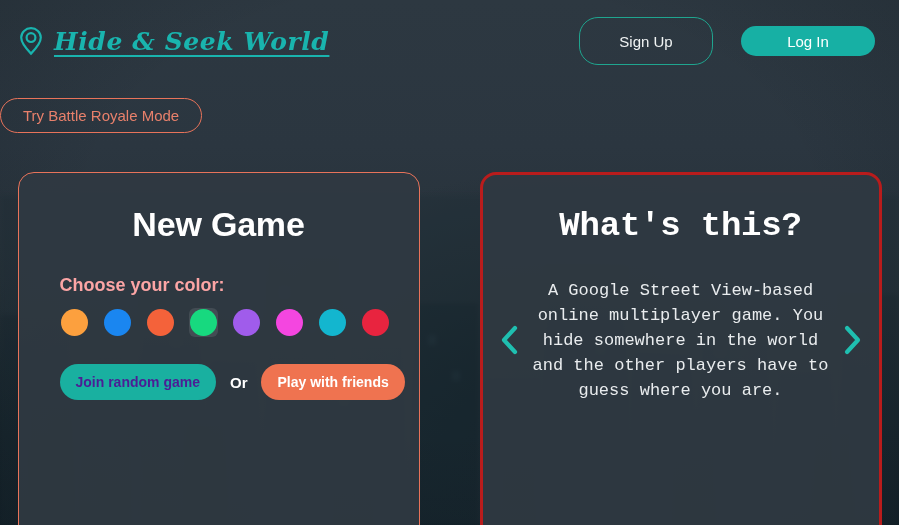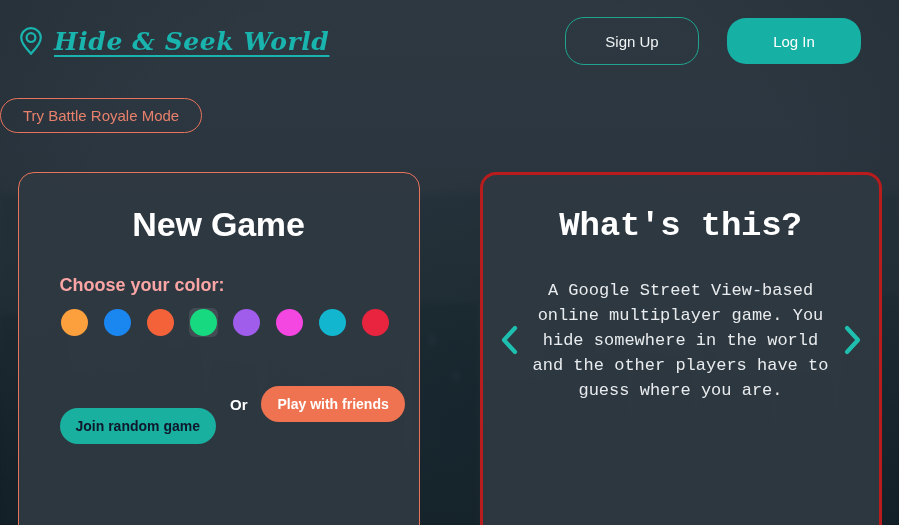--- a/index.html
+++ b/index.html
@@ -40,21 +40,21 @@
     background: radial-gradient(ellipse 900px 560px at 50% 40%, rgba(0,0,0,0) 40%, rgba(8,16,20,0.45) 100%);
   }
 
   
   .header {
     position: absolute;
     top: 0; left: 0; right: 0;
     height: 82px;
     display: flex;
     align-items: center;
-    padding: 0 38px 0 18px;
+    padding: 0 24px 0 18px;
     z-index: 5;
   }
 
   .brand {
     display: flex;
     align-items: center;
     gap: 10px;
     text-decoration: none;
     cursor: pointer;
   }
@@ -96,21 +96,21 @@
     height: 48px;
     border-radius: 19px;
     background: transparent;
     border: 1px solid #1fa58f;
     color: #f1f4f4;
     font-size: 15px;
   }
 
   .btn-solid-teal {
     width: 134px;
-    height: 46px;
+    height: 30px;
     border-radius: 19px;
     background: #17b0a4;
     color: #ffffff;
     font-size: 15px;
   }
 
   
   .br-wrap {
     position: absolute;
     top: 98px; left: 0; right: 0;
@@ -216,24 +216,23 @@
     margin-top: 27px;
     display: flex;
     align-items: center;
     gap: 14px;
   }
   .btn-join {
     height: 36px;
     padding: 0 16px;
     border-radius: 18px;
     background: #19b0a0;
-    color: #0f172a;
+    color: #4c1d95;
     font-size: 14px;
     font-weight: 700;
-    margin-top: 44px;
   }
   .or-text {
     font-size: 15px;
     font-weight: 700;
     color: #ffffff;
     text-align: center;
   }
   .btn-friends {
     height: 36px;
     padding: 0 16px;

